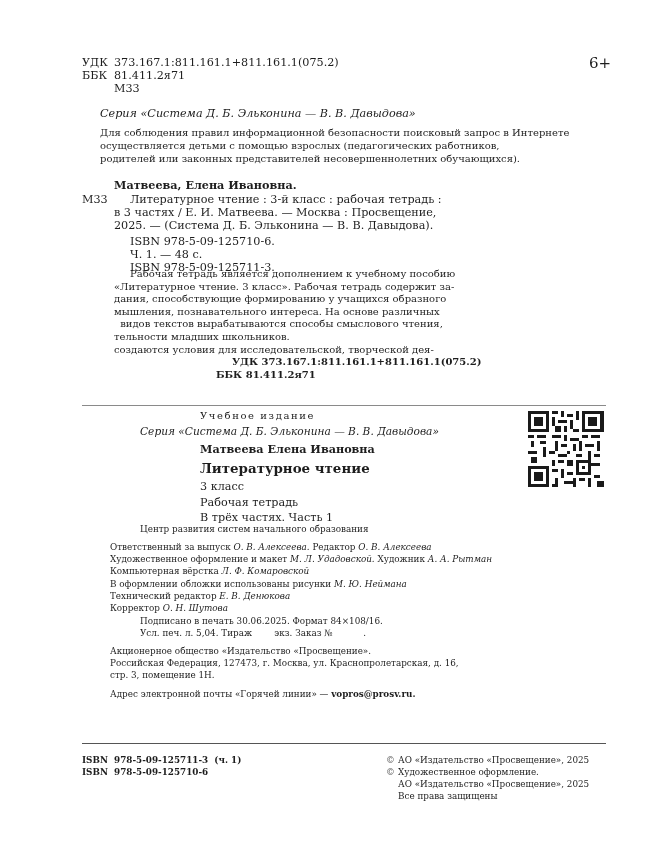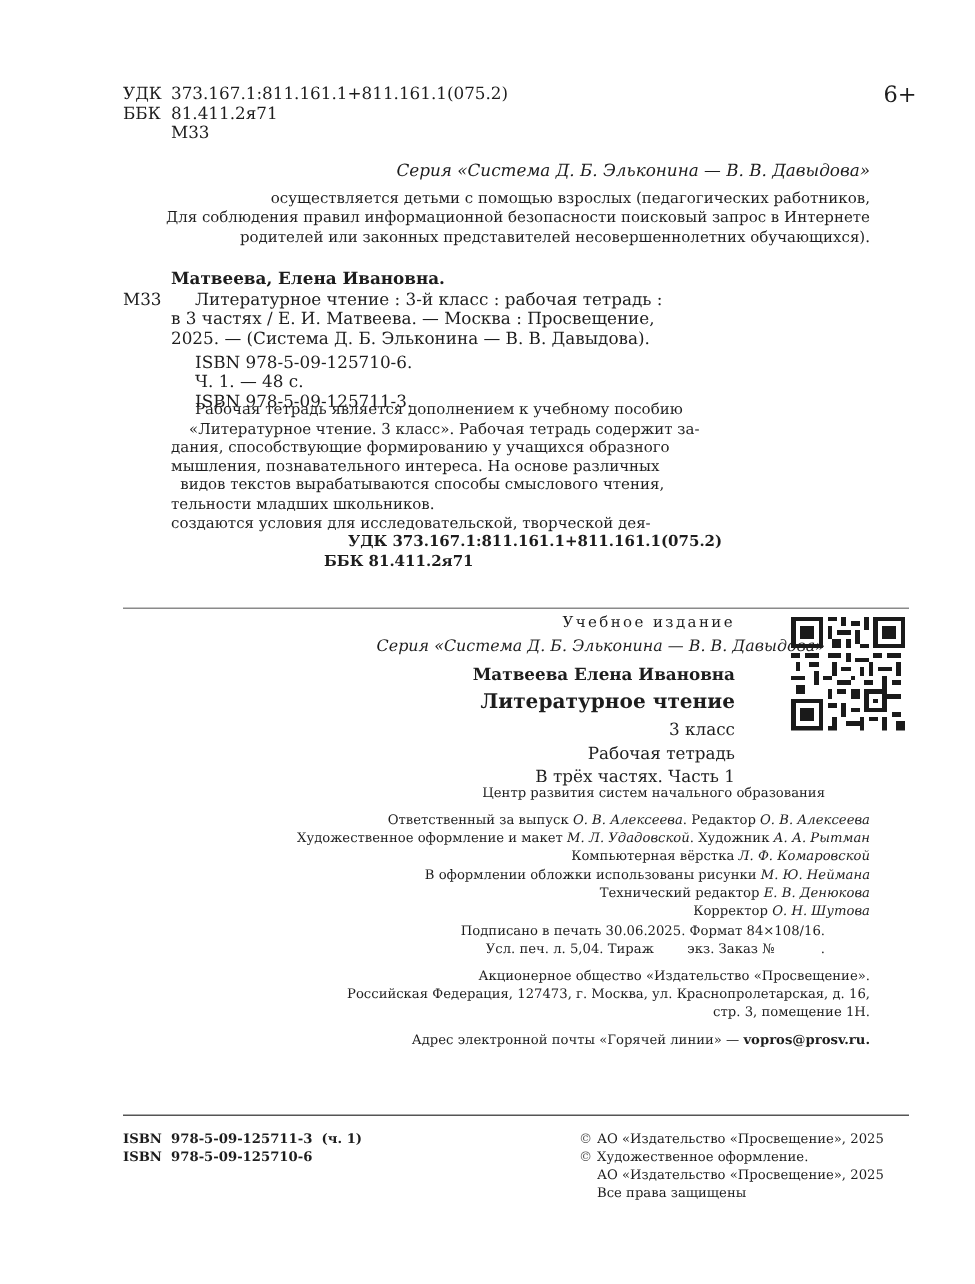--- a/index.html
+++ b/index.html
@@ -3,55 +3,55 @@
 <meta charset="utf-8">
 <style>
   html, body { margin:0; padding:0; background:#ffffff; }
   body { width:650px; height:856px; position:relative; overflow:hidden;
          font-family:"DejaVu Serif","Liberation Serif",serif; color:#1d1d1d; }
   .abs { position:absolute; }
   .t { font-size:11.2px; line-height:13px; white-space:nowrap; }
   .sm { font-size:9.4px; line-height:12.4px; white-space:nowrap; }
   .it { font-style:italic; }
   .b { font-weight:bold; }
-  .center { text-align:right; }
+  .center { text-align:left; }
   .hr { position:absolute; height:1px; background:#8a8a8a; }
   .hr.dark { background:#555; }
   .qr { position:absolute; left:527px; top:411px; width:77px; height:76px; }
 </style>
 </head>
 <body>
 
 <div class="abs t" style="left:82px; top:56px;">УДК</div>
 <div class="abs t" style="left:114px; top:56px;">373.167.1:811.161.1+811.161.1(075.2)</div>
 <div class="abs t" style="left:82px; top:69px;">ББК</div>
 <div class="abs t" style="left:114px; top:69px;">81.411.2я71</div>
 <div class="abs t" style="left:114px; top:82px;">М33</div>
 <div class="abs" style="left:589px; top:54px; font-size:15px;">6+</div>
 
 <div class="abs t it center" style="left:100px; width:480px; top:107px;">Серия «Система Д. Б. Эльконина — В. В. Давыдова»</div>
 
 <div class="abs center" style="left:100px; width:480px; top:126px;">
+  <div class="sm" style="font-size:10px; line-height:13px;">Для соблюдения правил информационной безопасности поисковый запрос в Интернете</div>
   <div class="sm" style="font-size:10px; line-height:13px;">осуществляется детьми с помощью взрослых (педагогических работников,</div>
-  <div class="sm" style="font-size:10px; line-height:13px;">Для соблюдения правил информационной безопасности поисковый запрос в Интернете</div>
   <div class="sm" style="font-size:10px; line-height:13px;">родителей или законных представителей несовершеннолетних обучающихся).</div>
 </div>
 
 <div class="abs t b" style="left:114px; top:179px;">Матвеева, Елена Ивановна.</div>
 <div class="abs t" style="left:82px; top:193px;">М33</div>
 <div class="abs t" style="left:130px; top:193px;">Литературное чтение : 3-й класс : рабочая тетрадь :</div>
 <div class="abs t" style="left:114px; top:206px;">в 3 частях / Е. И. Матвеева. — Москва : Просвещение,</div>
 <div class="abs t" style="left:114px; top:219px;">2025. — (Система Д. Б. Эльконина — В. В. Давыдова).</div>
 <div class="abs t" style="left:130px; top:235px;">ISBN 978-5-09-125710-6.</div>
 <div class="abs t" style="left:130px; top:248px;">Ч. 1. — 48 с.</div>
 <div class="abs t" style="left:130px; top:261px;">ISBN 978-5-09-125711-3.</div>
 
 <div class="abs" style="left:114px; top:268px; width:335px;">
   <div class="sm" style="padding-left:16px; font-size:10px; line-height:12.6px;">Рабочая тетрадь является дополнением к учебному пособию</div>
-  <div class="sm" style="font-size:10px; line-height:12.6px;margin-left:12px;">«Литературное чтение. 3 класс». Рабочая тетрадь содержит за-</div>
+  <div class="sm" style="font-size:10px; line-height:12.6px;">«Литературное чтение. 3 класс». Рабочая тетрадь содержит за-</div>
   <div class="sm" style="font-size:10px; line-height:12.6px;">дания, способствующие формированию у учащихся образного</div>
   <div class="sm" style="font-size:10px; line-height:12.6px;">мышления, познавательного интереса. На основе различных</div>
   <div class="sm" style="font-size:10px; line-height:12.6px;text-align:center;">видов текстов вырабатываются способы смыслового чтения,</div>
   <div class="sm" style="font-size:10px; line-height:12.6px;">тельности младших школьников.</div>
   <div class="sm" style="font-size:10px; line-height:12.6px;">создаются условия для исследовательской, творческой дея-</div>
 </div>
 <div class="abs sm b" style="left:216px; top:356px; font-size:10px;margin-left:16px;">УДК 373.167.1:811.161.1+811.161.1(075.2)</div>
 <div class="abs sm b" style="left:216px; top:369px; font-size:10px;">ББК 81.411.2я71</div>
 
 <div class="hr" style="left:82px; width:524px; top:405px;"></div>

